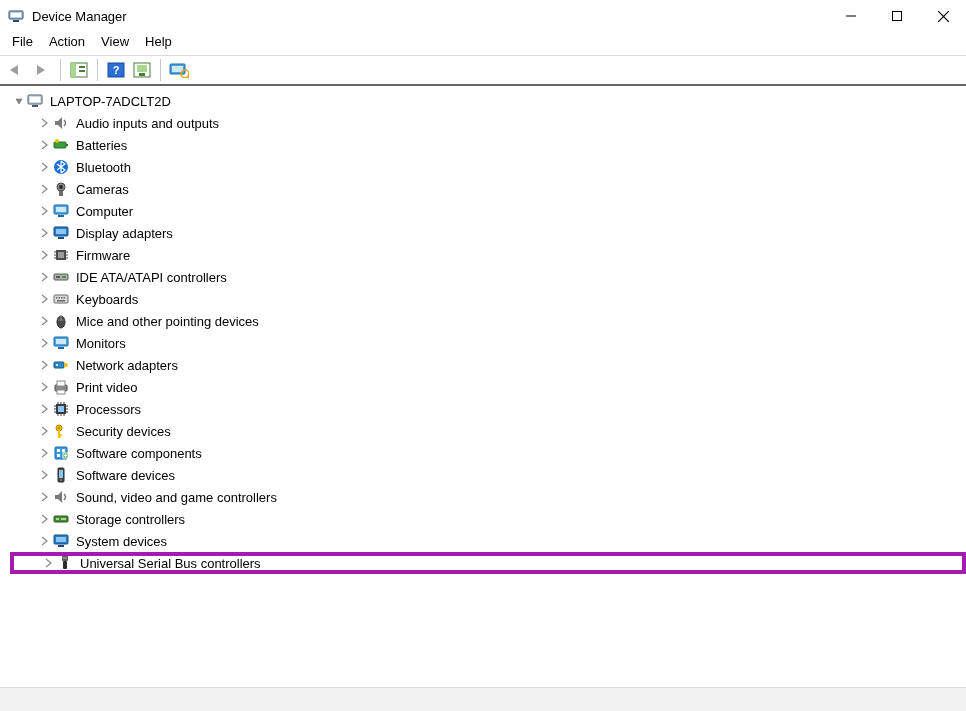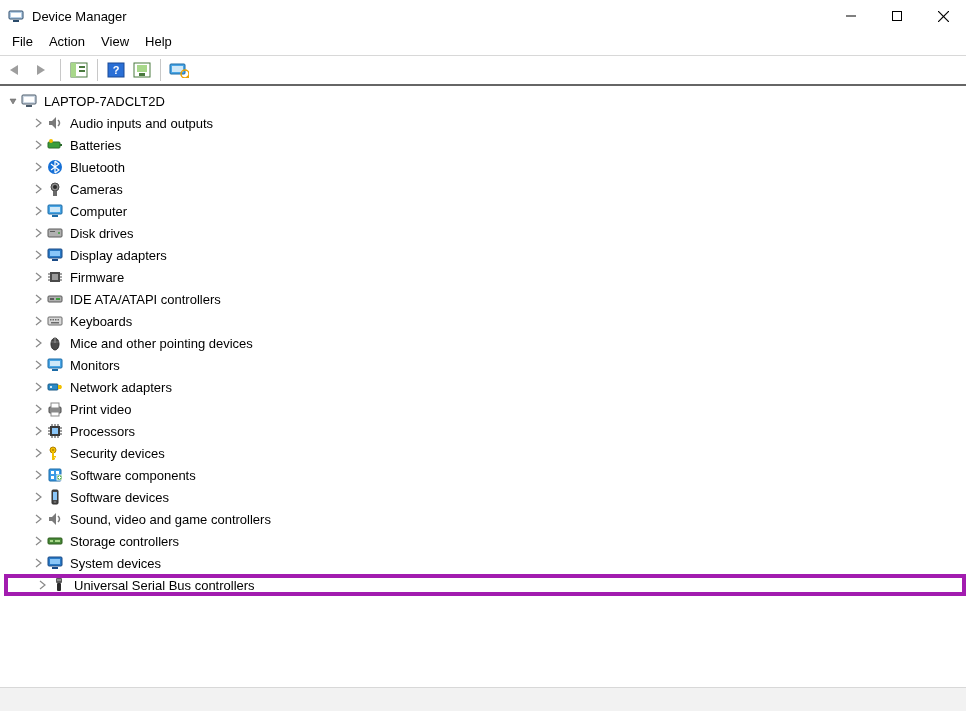--- a/index.html
+++ b/index.html
@@ -61,21 +61,21 @@
       background: #c8c8c8;
       margin: 0 4px;
     }
     .tool-btn {
       width: 24px; height: 24px;
       border: 1px solid transparent;
       display: flex; align-items: center; justify-content: center;
     }
     .tree {
       flex: 1;
-      padding: 4px 0 4px 4px;
+      padding: 4px 0 4px 10px;
       overflow: auto;
       font-size: 13px;
       background:#fff;
     }
     .tree-row {
       display: flex;
       align-items: center;
       height: 22px;
       white-space: nowrap;
     }
@@ -282,35 +282,20 @@
         <span class="node-label">Computer</span>
       </div>
       <div class="tree-row tree-child">
         <span class="chev">
           <svg width="8" height="10">
             <path d="M1 1 L6 5 L1 9" fill="none" stroke="#888" stroke-width="1.2"></path>
           </svg>
         </span>
         <span class="node-icon">
           <svg viewBox="0 0 16 16">
-            <rect x="1" y="4" width="14" height="8" rx="1" fill="#b0b0b0" stroke="#5a5a5a"></rect>
-            <circle cx="12" cy="8" r="1" fill="#3a9e3a"></circle>
-            <rect x="3" y="6" width="5" height="1" fill="#5a5a5a"></rect>
-          </svg>
-        </span>
-        <span class="node-label">Disk drives</span>
-      </div>
-      <div class="tree-row tree-child">
-        <span class="chev">
-          <svg width="8" height="10">
-            <path d="M1 1 L6 5 L1 9" fill="none" stroke="#888" stroke-width="1.2"></path>
-          </svg>
-        </span>
-        <span class="node-icon">
-          <svg viewBox="0 0 16 16">
             <rect x="1" y="2" width="14" height="9" rx="1" fill="#2a7ac6" stroke="#1a4a86"></rect>
             <rect x="3" y="4" width="10" height="5" fill="#8ac6f8"></rect>
             <rect x="5" y="12" width="6" height="2" fill="#1a4a86"></rect>
           </svg>
         </span>
         <span class="node-label">Display adapters</span>
       </div>
       <div class="tree-row tree-child">
         <span class="chev">
           <svg width="8" height="10">

